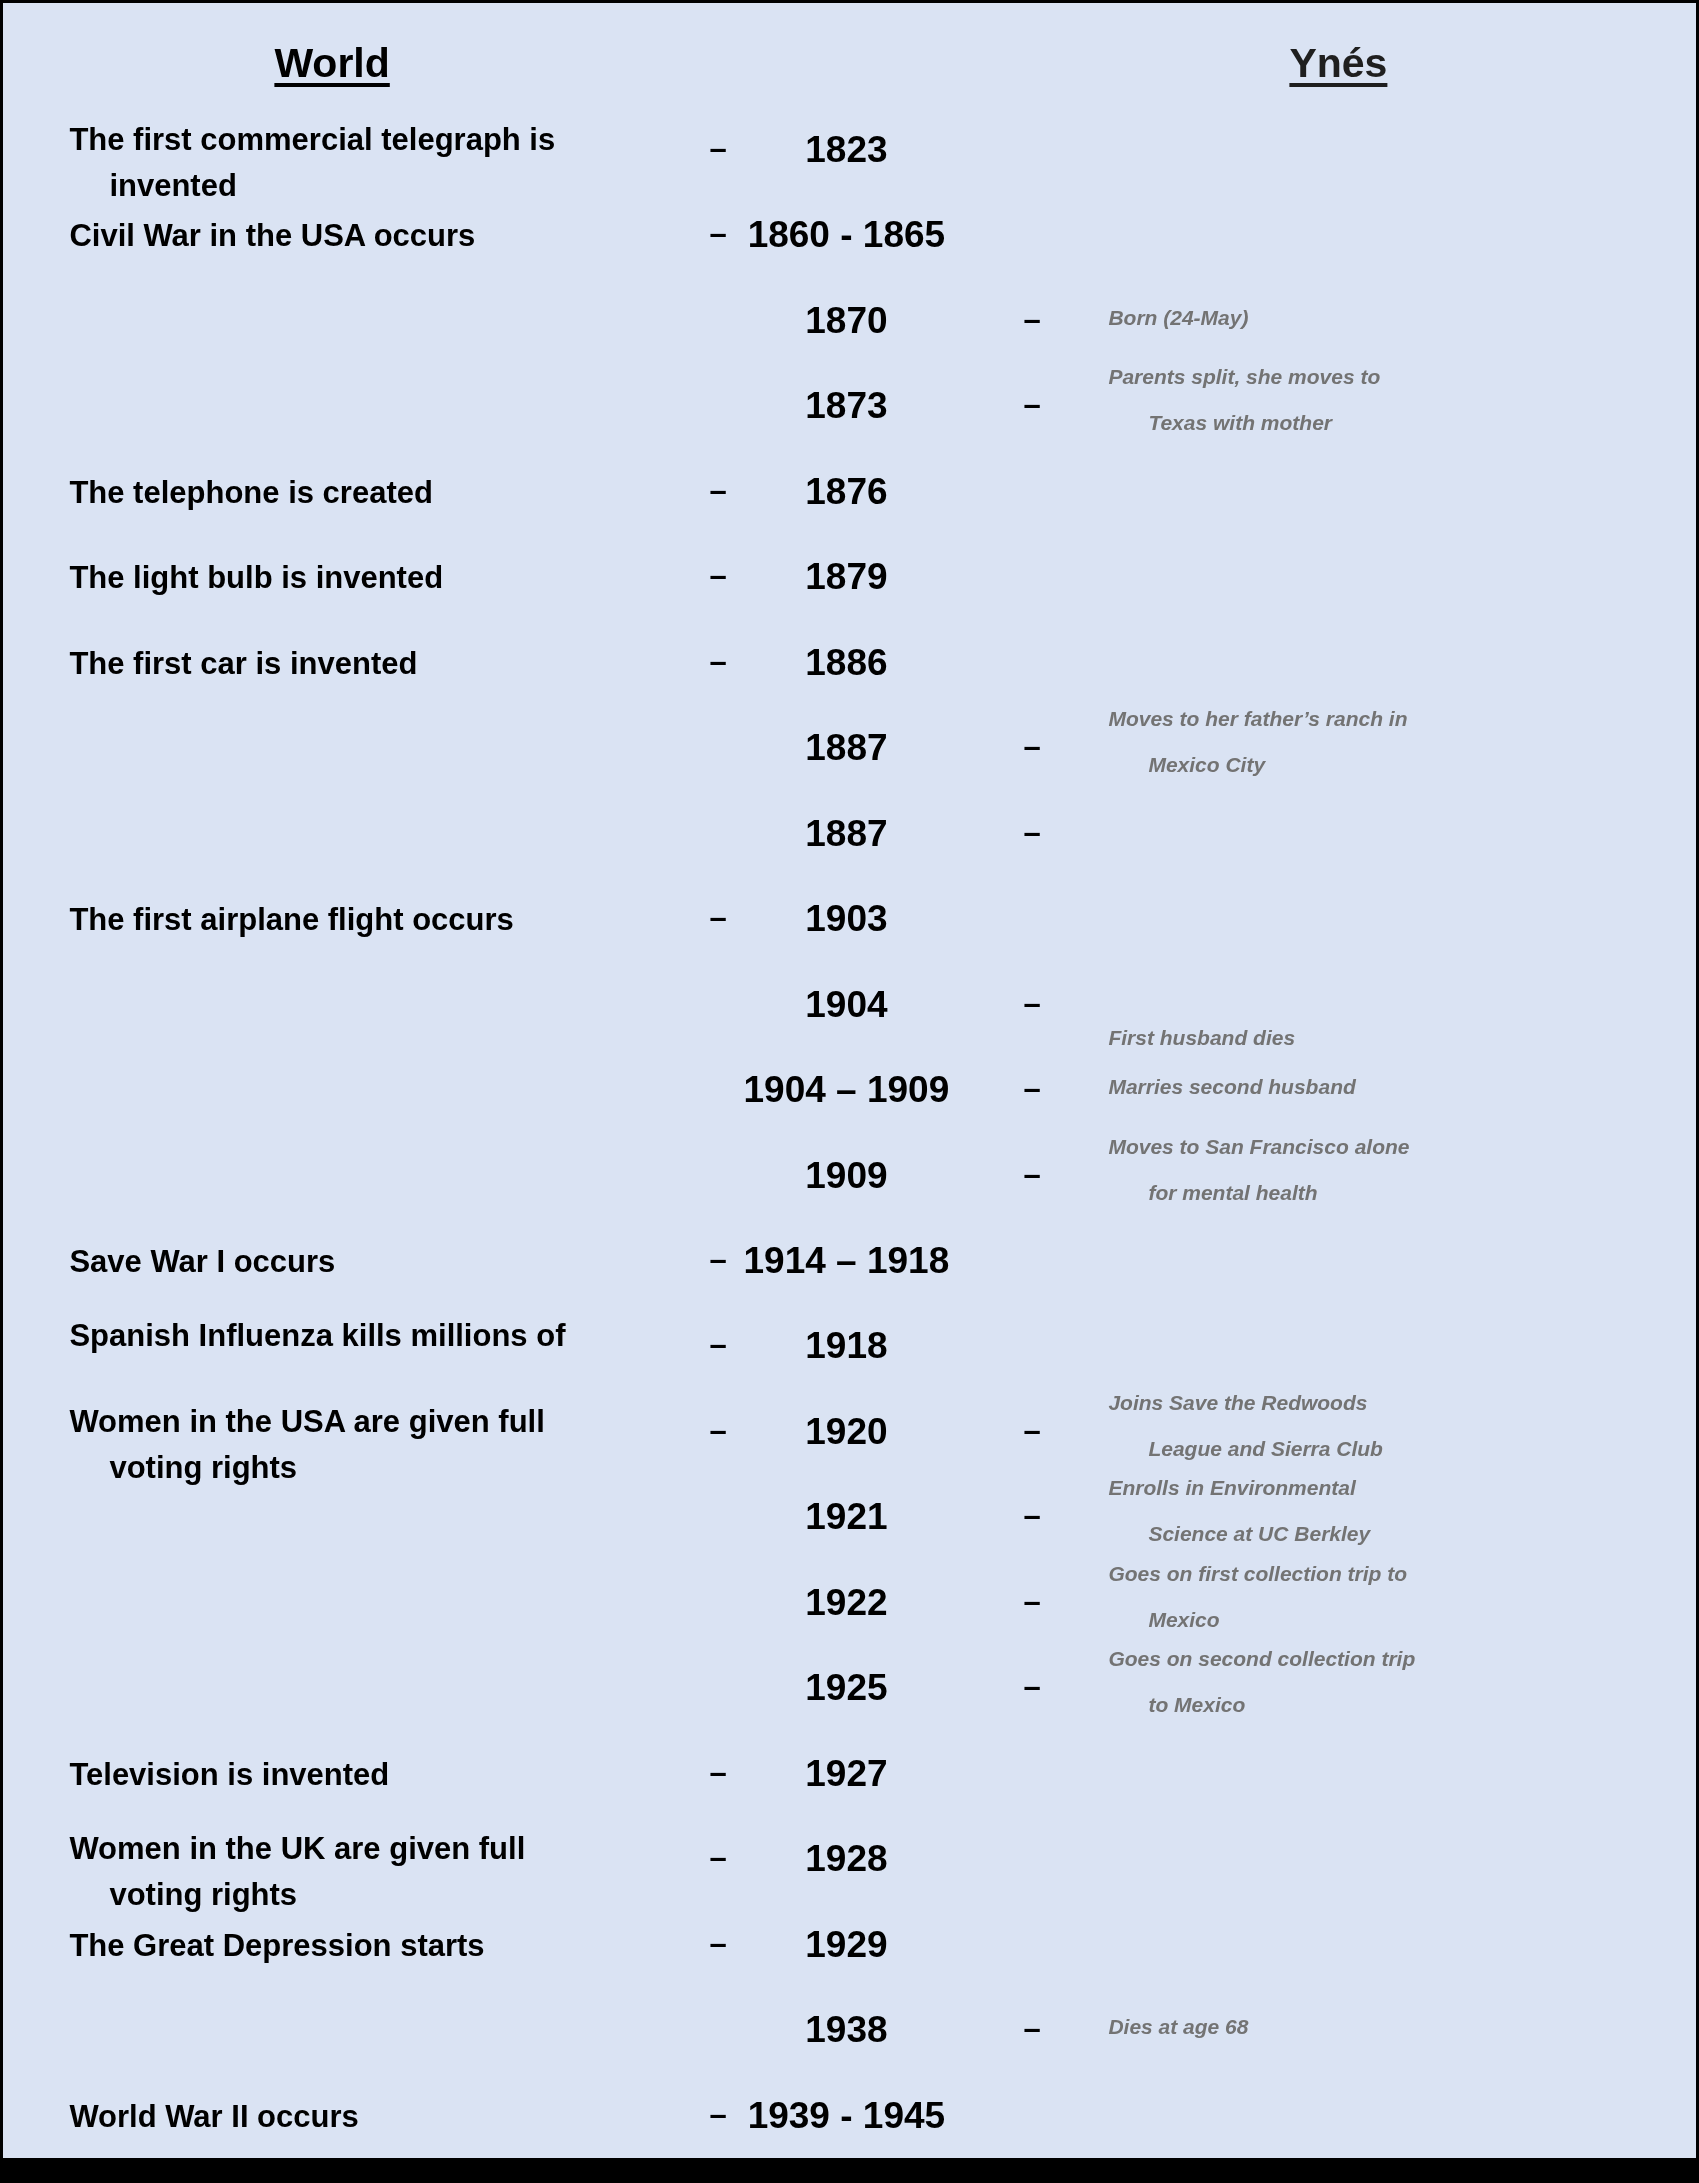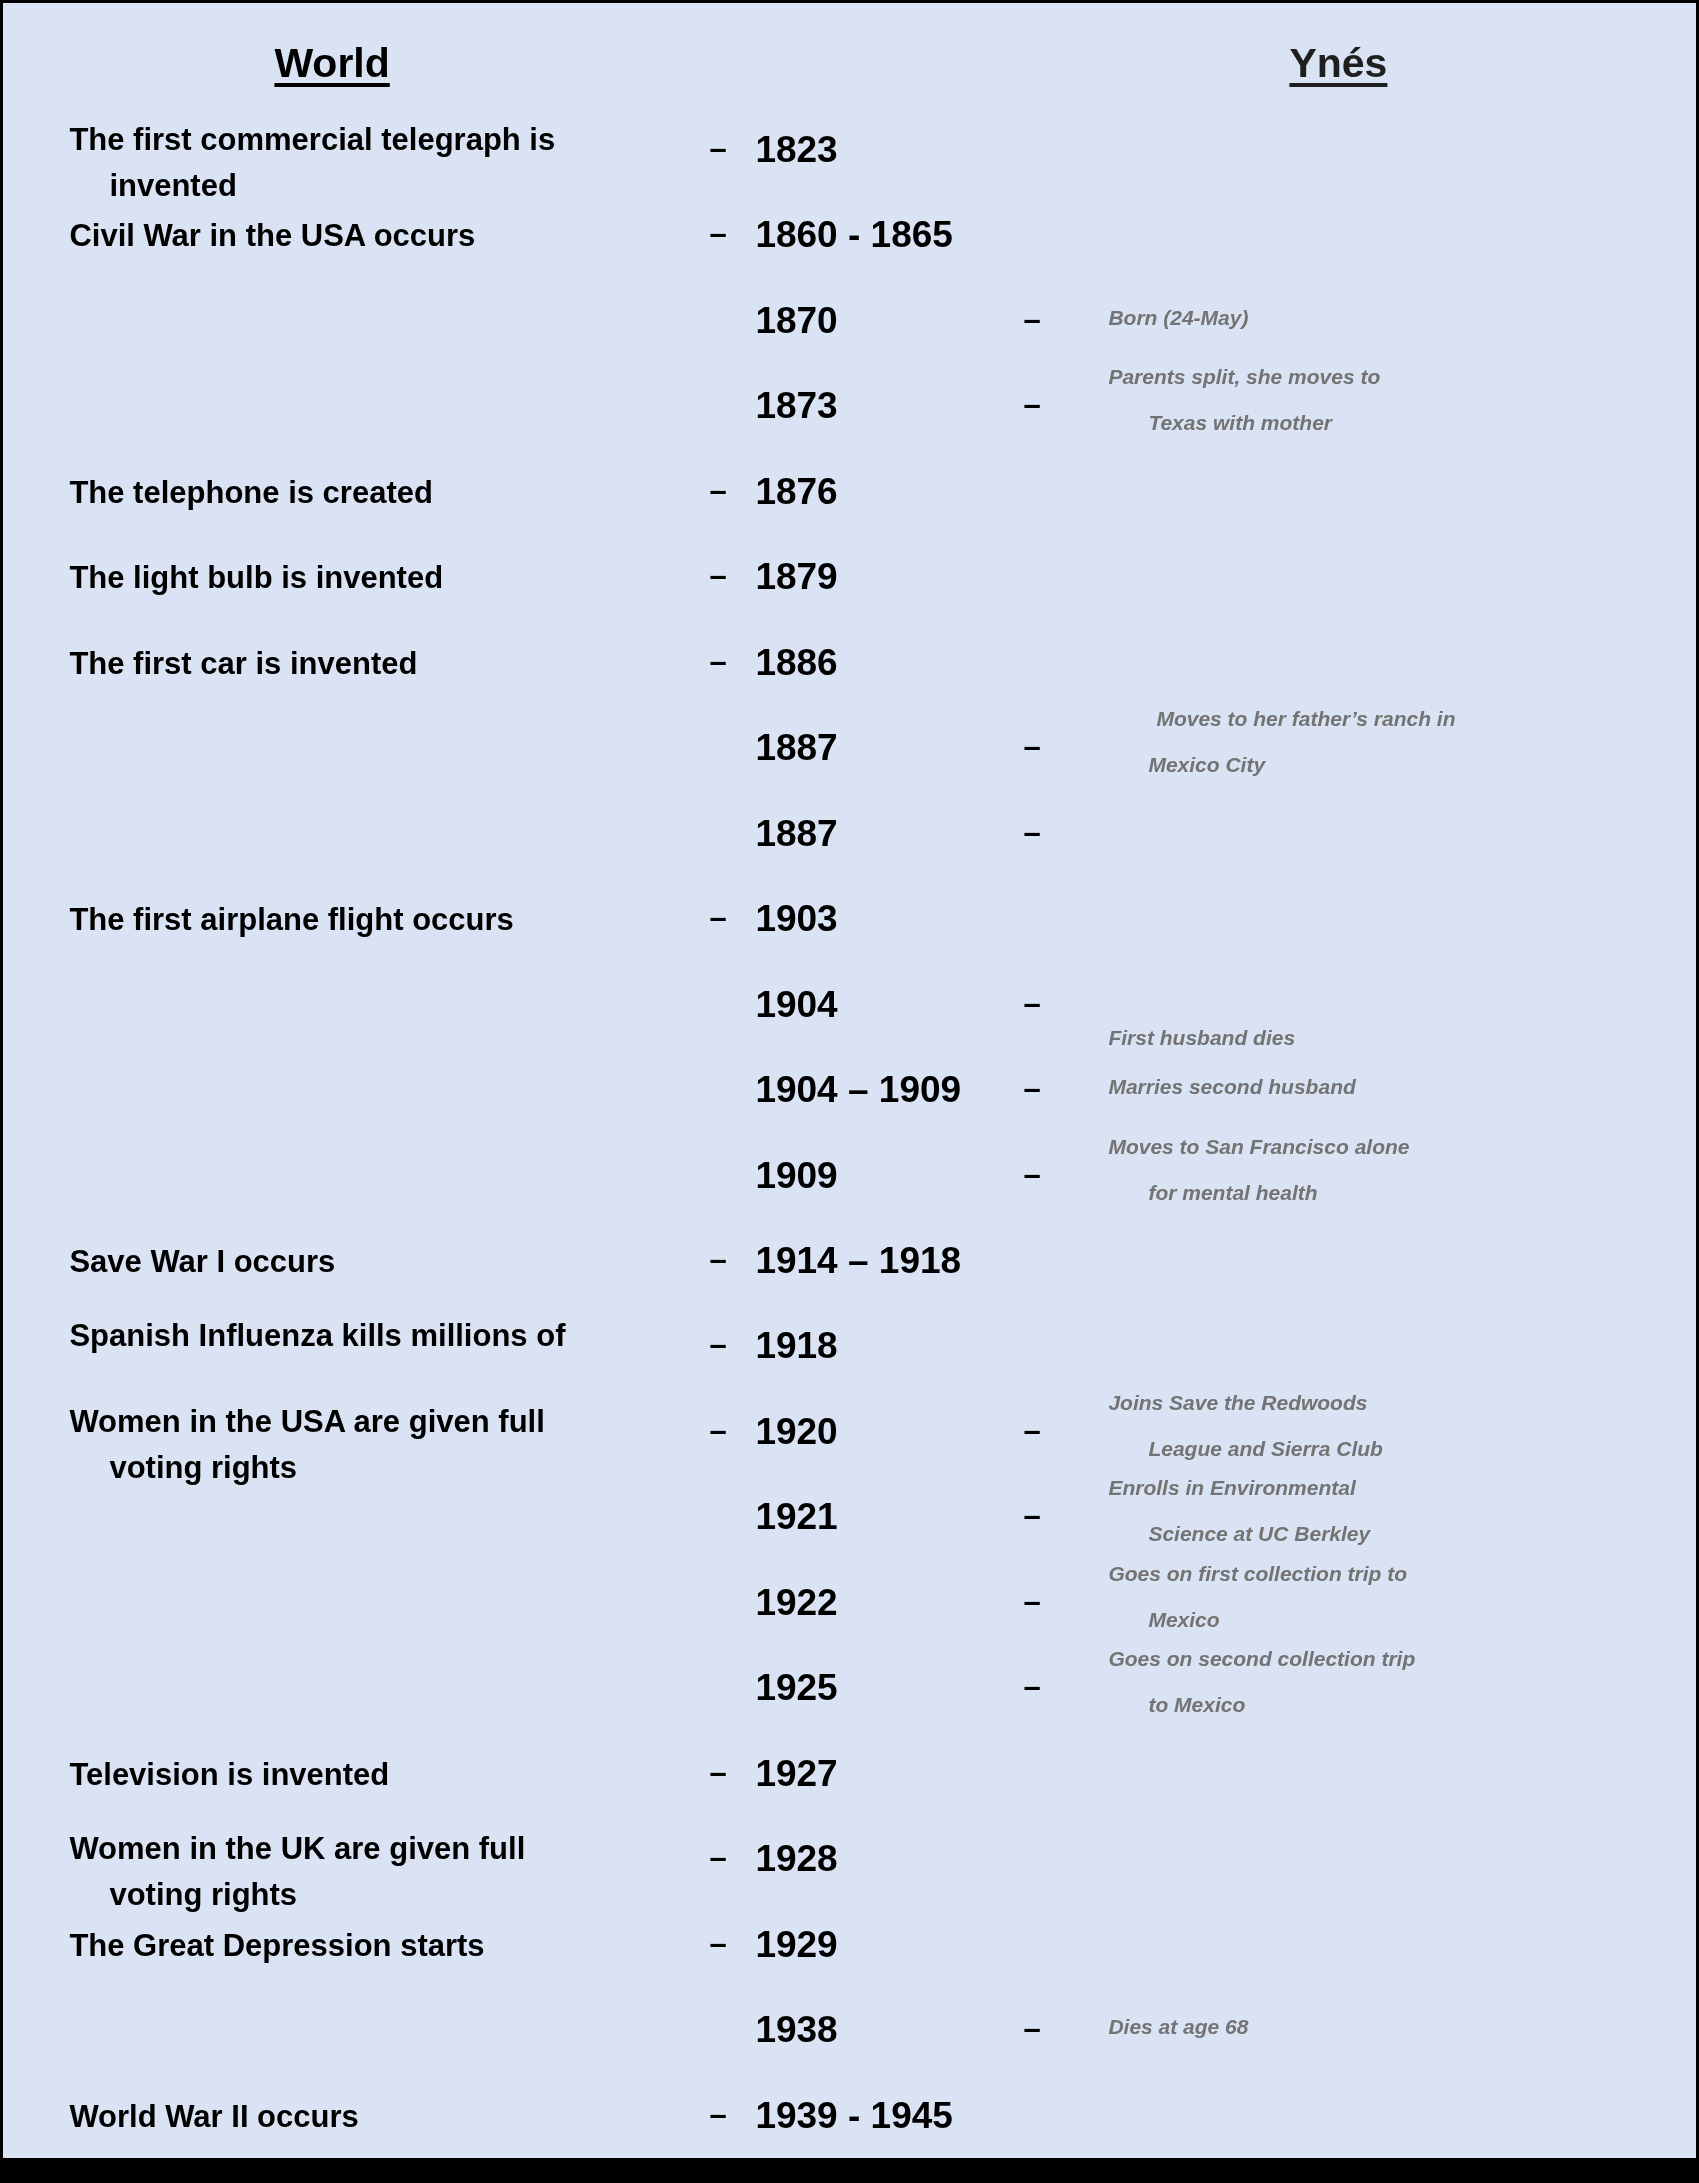--- a/index.html
+++ b/index.html
@@ -21,21 +21,21 @@
     position: absolute; left: 66px; width: 616px; font-size: 31px; line-height: 46px;
     top: -21.5px; padding-left: 0;
   }
   .world-text .indent, .ynes-text .indent { display: block; padding-left: 40px; }
   .dash {
     position: absolute; font-size: 31px; line-height: 1; top: -16.6px;
   }
   .dash.left { left: 706px; }
   .dash.right { left: 1020px; }
   .year {
-    position: absolute; left: 752px; width: 244px; text-align: left;
+    position: absolute; left: 721px; width: 244px; text-align: center;
     font-size: 37px; line-height: 1; top: -18.6px;
   }
   .ynes-text {
     position: absolute; left: 1105px; width: 576px; font-size: 21px; line-height: 46px;
     top: -29px; color: #737373; font-style: italic;
   }
   .ynes-text.single { top: -25.4px; }
   .ynes-text.double { top: -51px; }
   .world-text.double { top: -32px; }
 </style>
@@ -94,21 +94,21 @@
         <div class="world-text">
           <span class="" style="display: block;">The first car is invented</span>
         </div>
         <div class="dash left">–</div>
         <div class="year">1886</div>
       </div>
       <div class="row" style="top: 744px;">
         <div class="year">1887</div>
         <div class="dash right">–</div>
         <div class="ynes-text double">
-          <span class="" style="display: block; margin-left: 48px;">Moves to her father’s ranch in</span>
+          <span class="" style="display: block;">Moves to her father’s ranch in</span>
           <span class="indent">Mexico City</span>
         </div>
       </div>
       <div class="row" style="top: 830px;">
         <div class="year">1887</div>
         <div class="dash right">–</div>
       </div>
       <div class="row" style="top: 915px;">
         <div class="world-text">
           <span class="" style="display: block;">The first airplane flight occurs</span>

